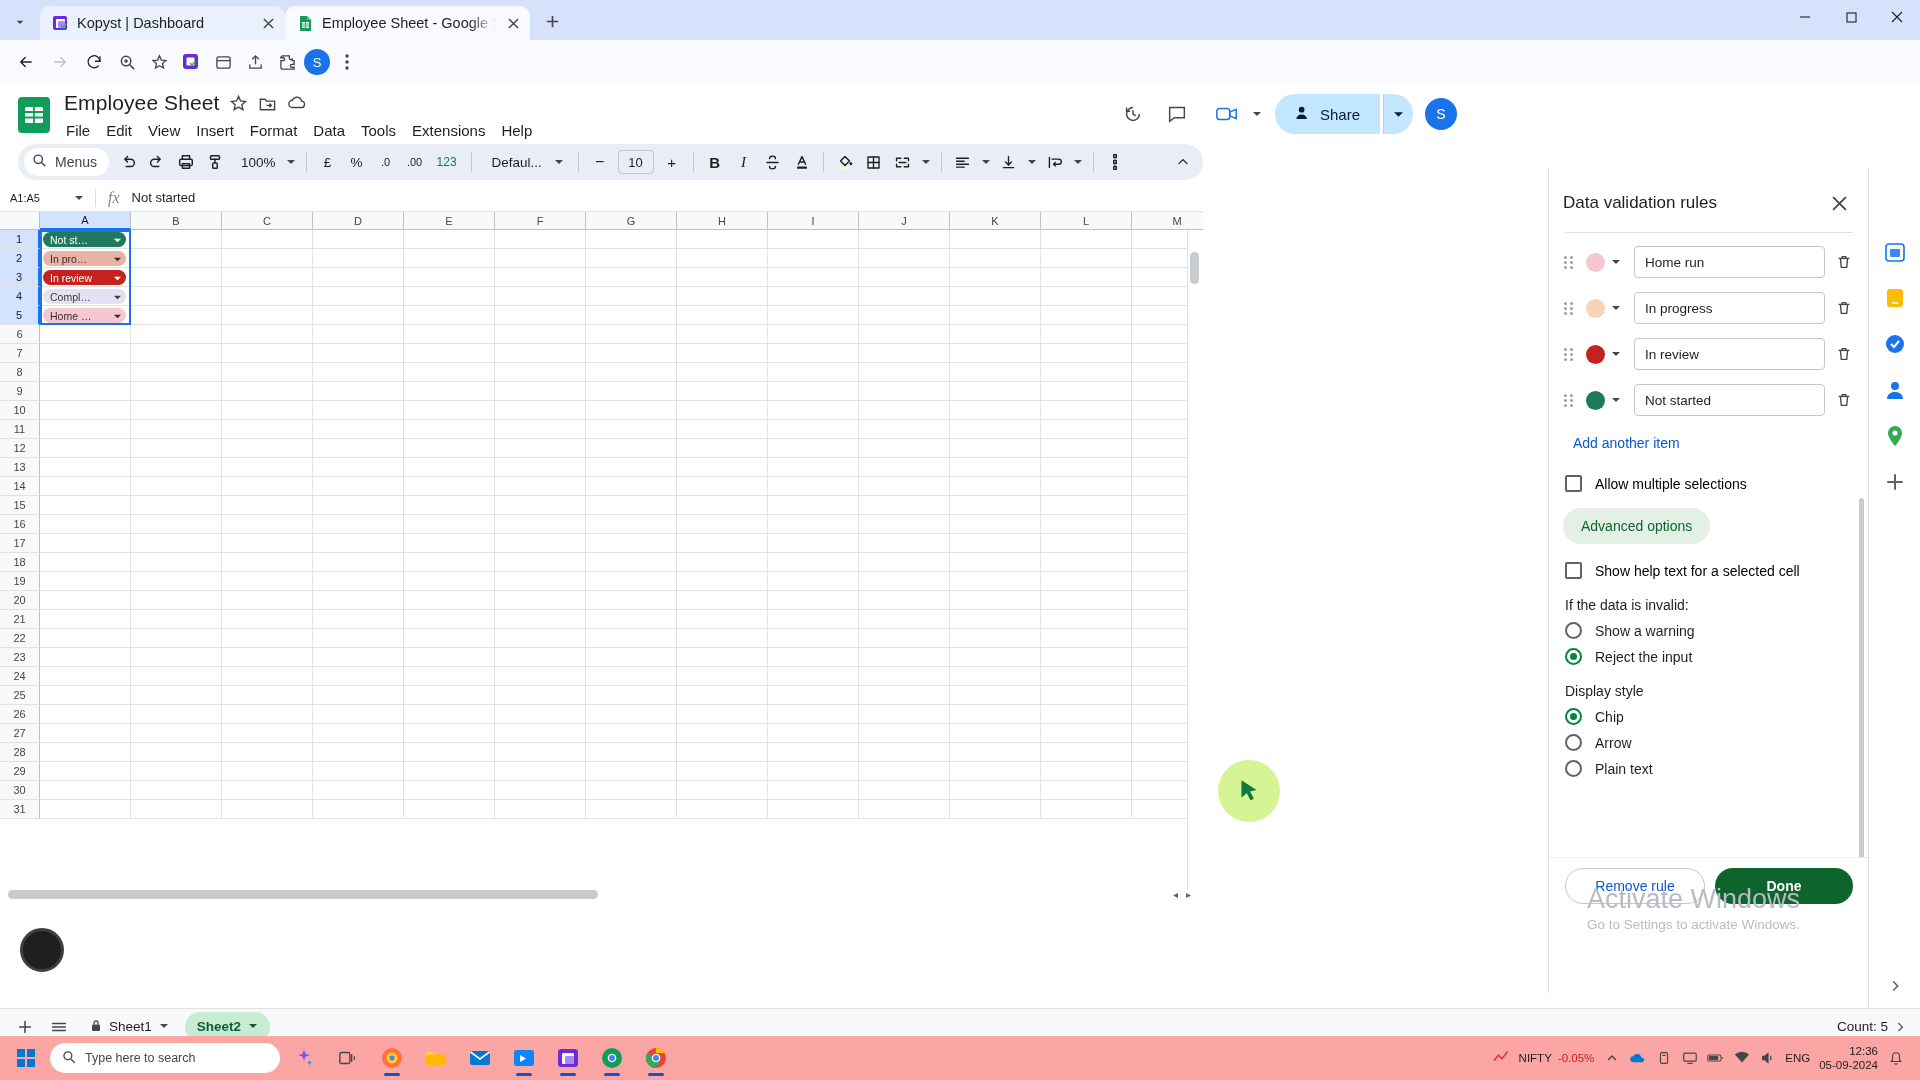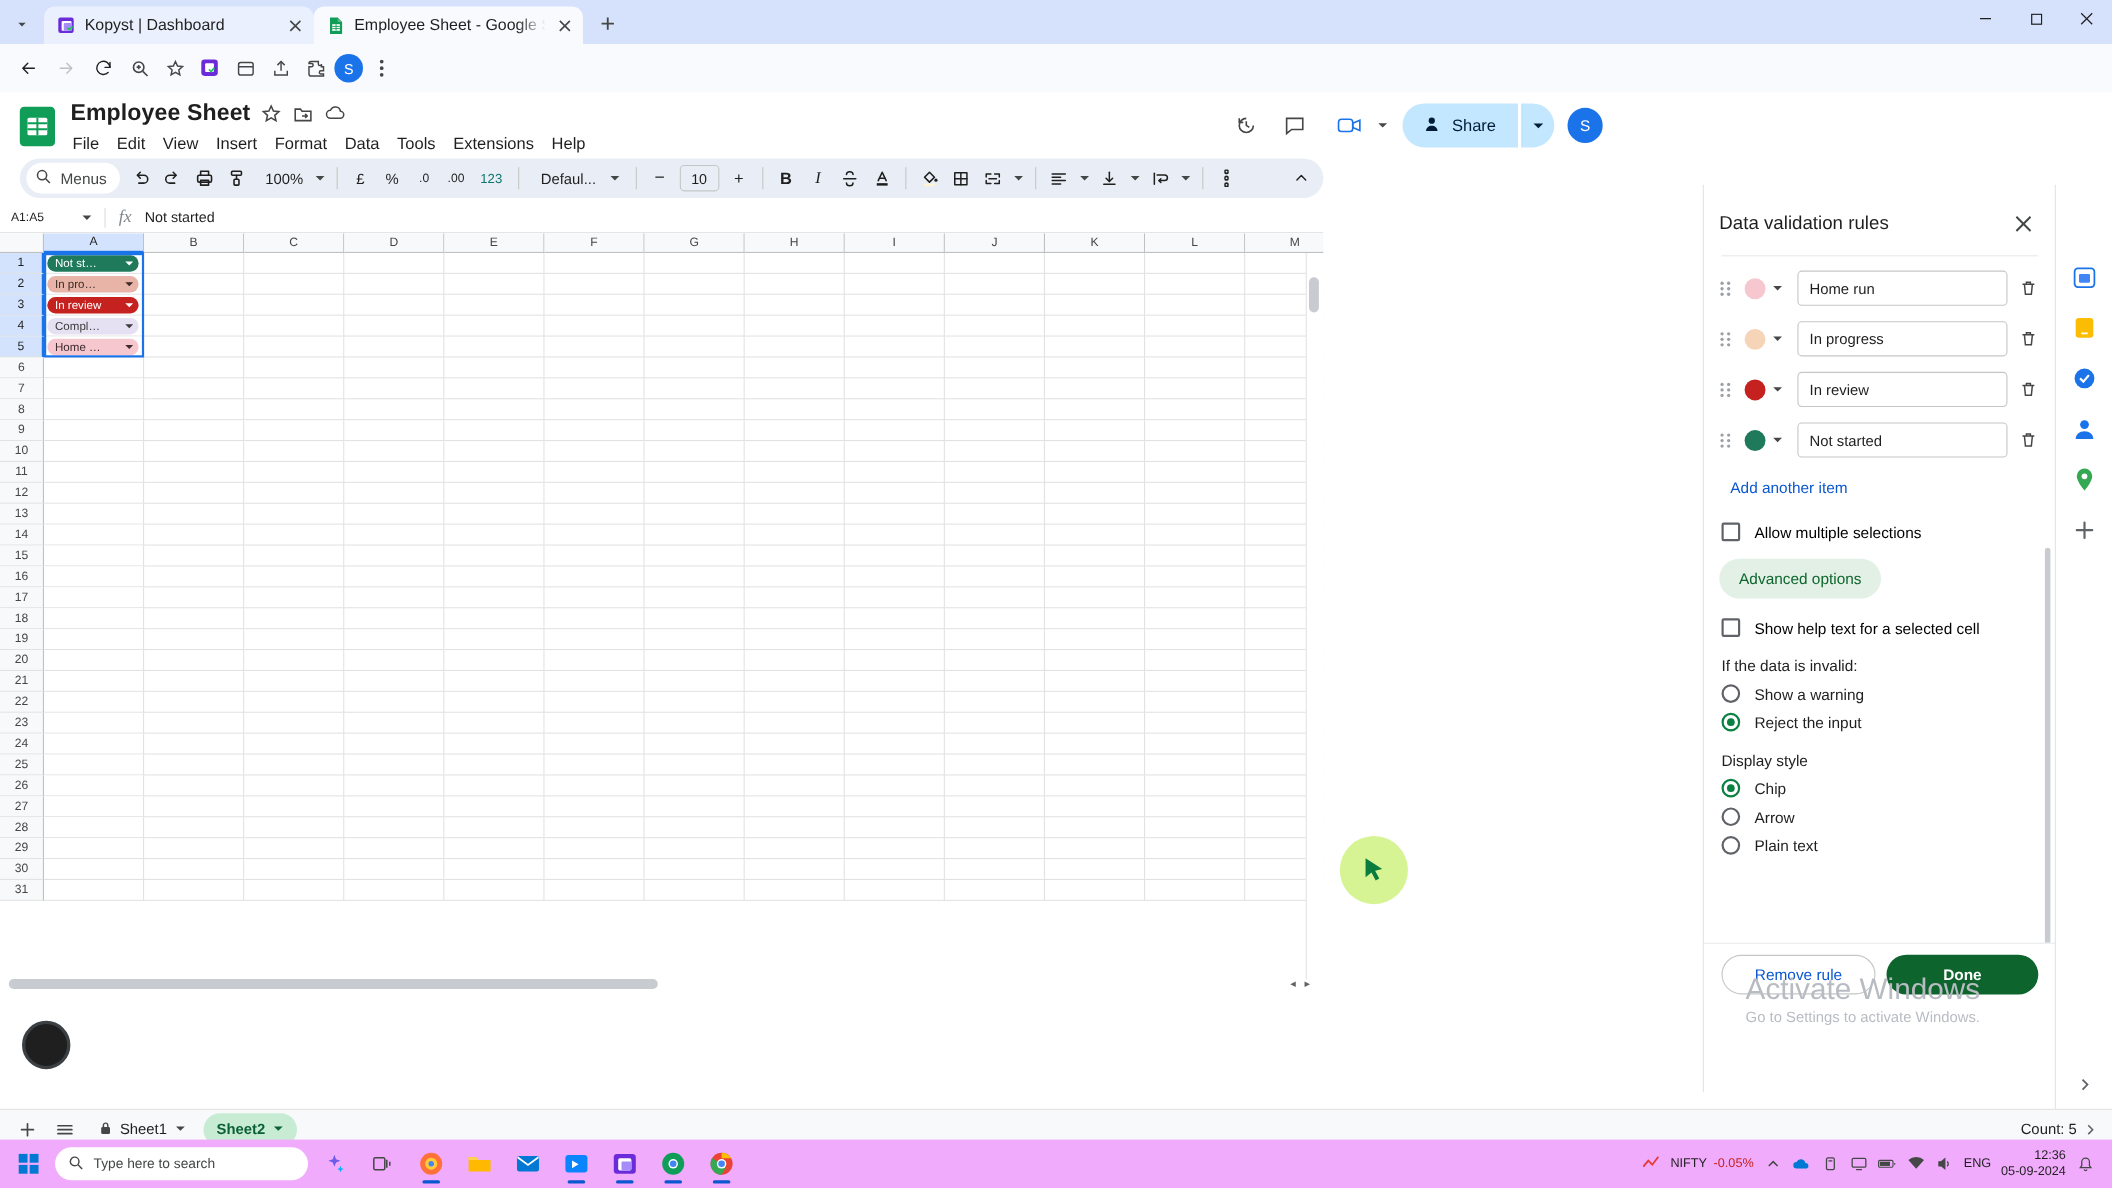--- a/index.html
+++ b/index.html
@@ -63,21 +63,21 @@
     width: 26px; height: 26px; border-radius: 50%; background: #1a73e8; color: #fff;
     font-size: 13px; display:flex;align-items:center;justify-content:center; flex:0 0 26px;
   }
 
   
   .sheets-app { position: absolute; top: 84px; left: 0; width: 1920px; height: 960px; background:#fff; }
 
   .sheets-header { position:absolute; top:0; left:0; width: 1515px; height: 60px; display: flex; }
   .sheets-logo { width: 40px; height: 40px; margin: 11px 0 0 14px; flex:0 0 40px;}
   .doc-meta { margin-left: 10px; padding-top: 7px; }
-  .doc-title-row { display:flex; align-items:center; gap: 9px; font-weight: bold; }
+  .doc-title-row { display:flex; align-items:center; gap: 9px; }
   .doc-title { font-size: 21px; color: #1f1f1f; letter-spacing: .1px;}
   .doc-icon { width: 20px; height: 20px; display:flex;align-items:center;justify-content:center;}
   .doc-icon svg { fill: none; stroke: #444746; stroke-width: 1.5; }
   .menubar { display:flex; gap: 0; margin-top: 3px; margin-left: -6px;}
   .menu-item {
     font-size: 15px; color: #1f1f1f; padding: 3px 8px; border-radius: 4px; line-height: 20px;
   }
 
   .header-right { position: absolute; right: 0; top: 0; width: 405px; height: 60px; display:flex; align-items:center; justify-content:flex-end; gap: 4px; padding-right: 58px;}
   .hr-icon { width: 40px; height: 40px; border-radius: 50%; display:flex;align-items:center;justify-content:center;}
@@ -248,21 +248,21 @@
     background: rgba(180, 235, 60, .55); display:flex; align-items:center; justify-content:center;
   }
   .cursor-ring svg { width: 26px; height: 26px; }
   .rec-dot {
     position:absolute; left: 20px; bottom: 72px; width: 44px; height: 44px; border-radius:50%;
     background: #1f1f1f; border: 3px solid #3c4043;
   }
 
   
   .taskbar {
-    position:absolute; bottom:0; left:0; width:1920px; height: 44px; background:#f0abfc;
+    position:absolute; bottom:0; left:0; width:1920px; height: 44px; background:#fca5a5;
     display:flex; align-items:center; gap: 4px; padding: 0 6px;
   }
   .tb-start { width: 40px; height: 38px; display:flex;align-items:center;justify-content:center;}
   .tb-search {
     display:flex; align-items:center; gap: 9px; height: 30px; width: 230px; background:#fff;
     border-radius: 15px; padding: 0 12px; font-size: 12.5px; color: #444746;
   }
   .tb-app { width: 40px; height: 38px; display:flex; align-items:center; justify-content:center; position:relative;}
   .tb-app.running::after { content:""; position:absolute; bottom: 1px; left: 12px; width: 16px; height: 3px; border-radius: 2px; background:#0b57d0;}
   .tray { margin-left:auto; display:flex; align-items:center; gap: 9px; padding-right: 10px; font-size: 11.5px; color:#1f1f1f;}

